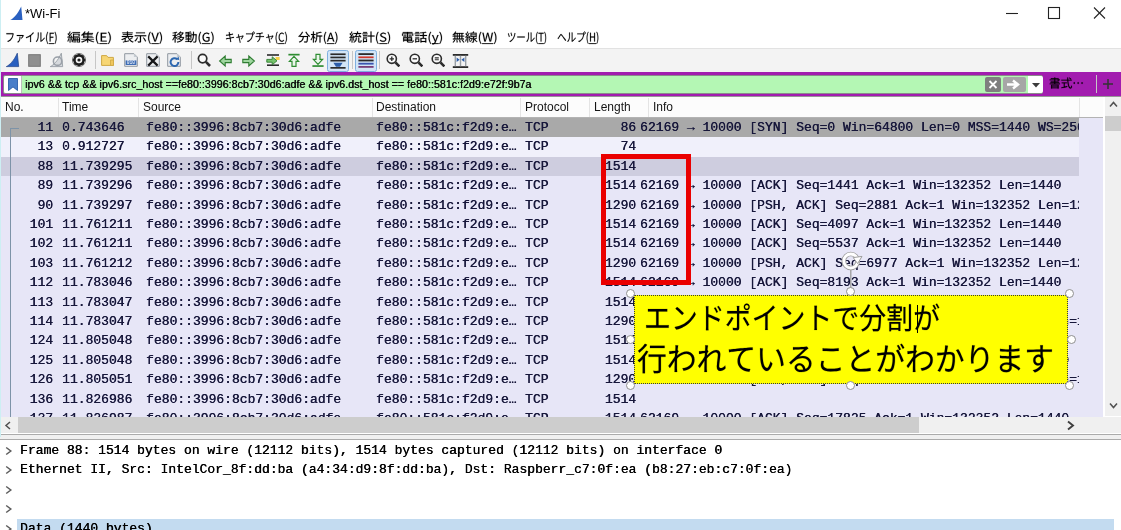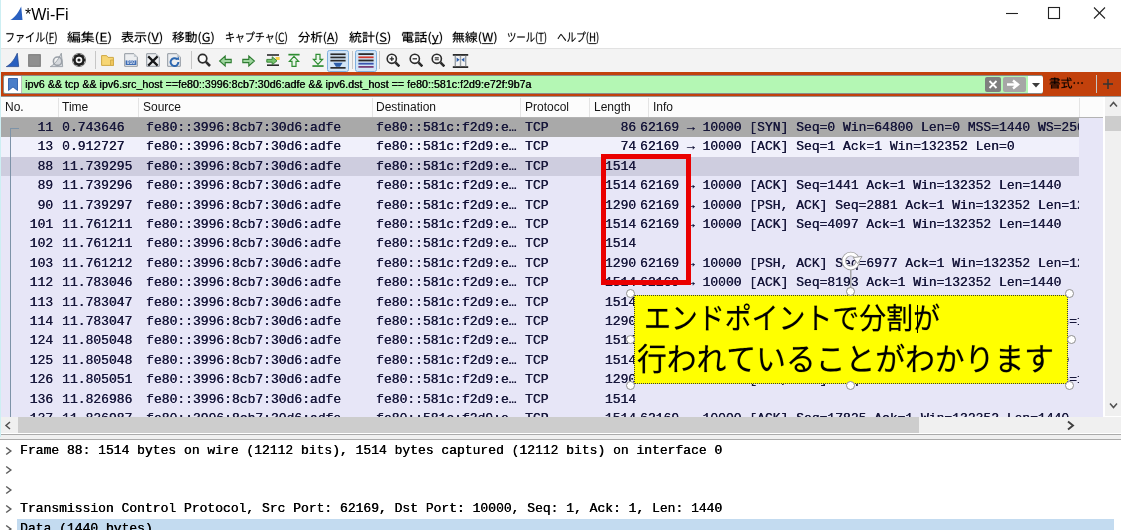--- a/index.html
+++ b/index.html
@@ -1,20 +1,20 @@
 <!DOCTYPE html>
 <html><head><meta charset="utf-8"><style>
 * { margin:0; padding:0; box-sizing:border-box; }
 body { width:1121px; height:530px; overflow:hidden; font-family:"Liberation Sans",sans-serif; }
 #w { position:relative; width:1121px; height:530px; background:#fff; }
 #titlebar { position:absolute; left:0; top:0; width:1121px; height:26px; background:#fff; border-left:1px solid #cdeef0; }
-#title { position:absolute; left:24px; top:6px; font-size:16px; color:#000; }
+#title { position:absolute; left:24px; top:6px; font-size:13px; color:#000; }
 #menubar { position:absolute; left:0; top:26px; width:1121px; height:22px; background:#fff; }
 #toolbar { position:absolute; left:0; top:48px; width:1121px; height:24px; background:#f3f3f3; border-top:1px solid #e2e2e2; }
-#filterbar { position:absolute; left:0; top:72px; width:1121px; height:25px; background:#c2410c; border-bottom:1px solid #979797;padding-left:28px; }
+#filterbar { position:absolute; left:0; top:72px; width:1121px; height:25px; background:#a21caf; border-bottom:1px solid #979797;padding-left:28px; }
 #finput { position:absolute; left:3px; top:2.5px; width:1040px; height:19px; background:#b4f7b4; border:1px solid #8a8a8a; border-radius:2px; }
 #fbook { position:absolute; left:0; top:0; width:18px; height:17px; background:#fff; border-right:1px solid #bdbdbd; border-radius:2px 0 0 2px; }
 #ftext { position:absolute; left:21px; top:2px; font-size:10.6px; color:#0a0a0a; letter-spacing:0.05px; white-space:pre; text-shadow:0.4px 0 0 #0a0a0a; }
 #header { position:absolute; left:0; top:97px; width:1103px; height:21px; background:#fcfcfc; border-bottom:1px solid #b3b3b3; font-size:12px; color:#151515; }
 #header span { position:absolute; top:3px; }
 .hsep { position:absolute; top:1px; width:1px; height:19px; background:#e4e4e4; }
 #list { position:absolute; left:0; top:118px; width:1103px; height:299px; background:#fff; overflow:hidden; }
 .row { position:absolute; left:0; width:1079px; height:19.4px; font-family:"Liberation Mono",monospace; font-size:13px; line-height:19.4px; color:#16163a; white-space:pre; text-shadow:0.35px 0 0 #16163a; }
 .row span { position:absolute; top:0; }
 .cno { left:0; width:53px; text-align:right; }
@@ -257,26 +257,26 @@
   <div class="hsep" style="left:372px"></div>
       <div class="hsep" style="left:520px"></div>
   <div class="hsep" style="left:589px"></div>
       <div class="hsep" style="left:648px"></div>
   <div class="hsep" style="left:1079px"></div>
 </div>
 
 <div id="list">
 </div>
 <div class="row" style="top:118.0px;background:#a9a9a9"><span class="cno">11</span><span class="ctm">0.743646</span><span class="csrc">fe80::3996:8cb7:30d6:adfe</span><span class="cdst">fe80::581c:f2d9:e…</span><span class="cpro">TCP</span><span class="clen">86</span><span class="cinf">62169 → 10000 [SYN] Seq=0 Win=64800 Len=0 MSS=1440 WS=256 SACK_PERM=1</span></div>
-<div class="row" style="top:137.4px;background:#f0f0fb"><span class="cno">13</span><span class="ctm">0.912727</span><span class="csrc">fe80::3996:8cb7:30d6:adfe</span><span class="cdst">fe80::581c:f2d9:e…</span><span class="cpro">TCP</span><span class="clen">74</span><span class="cinf">62169 → 10000 [ACK] Seq=1 Ack=1 Win=132352 Len=0</span></div>
+<div class="row" style="top:137.4px;background:#f0f0fb"><span class="cno">13</span><span class="ctm">0.912727</span><span class="csrc">fe80::3996:8cb7:30d6:adfe</span><span class="cdst">fe80::581c:f2d9:e…</span><span class="cpro">TCP</span><span class="clen">74</span></div>
 <div class="row" style="top:156.8px;background:#cecddf"><span class="cno">88</span><span class="ctm">11.739295</span><span class="csrc">fe80::3996:8cb7:30d6:adfe</span><span class="cdst">fe80::581c:f2d9:e…</span><span class="cpro">TCP</span><span class="clen">1514</span></div>
 <div class="row" style="top:176.2px;background:#e7e6f7"><span class="cno">89</span><span class="ctm">11.739296</span><span class="csrc">fe80::3996:8cb7:30d6:adfe</span><span class="cdst">fe80::581c:f2d9:e…</span><span class="cpro">TCP</span><span class="clen">1514</span><span class="cinf">62169 → 10000 [ACK] Seq=1441 Ack=1 Win=132352 Len=1440</span></div>
 <div class="row" style="top:195.6px;background:#e7e6f7"><span class="cno">90</span><span class="ctm">11.739297</span><span class="csrc">fe80::3996:8cb7:30d6:adfe</span><span class="cdst">fe80::581c:f2d9:e…</span><span class="cpro">TCP</span><span class="clen">1290</span><span class="cinf">62169 → 10000 [PSH, ACK] Seq=2881 Ack=1 Win=132352 Len=1290</span></div>
 <div class="row" style="top:215.0px;background:#e7e6f7"><span class="cno">101</span><span class="ctm">11.761211</span><span class="csrc">fe80::3996:8cb7:30d6:adfe</span><span class="cdst">fe80::581c:f2d9:e…</span><span class="cpro">TCP</span><span class="clen">1514</span><span class="cinf">62169 → 10000 [ACK] Seq=4097 Ack=1 Win=132352 Len=1440</span></div>
-<div class="row" style="top:234.4px;background:#e7e6f7"><span class="cno">102</span><span class="ctm">11.761211</span><span class="csrc">fe80::3996:8cb7:30d6:adfe</span><span class="cdst">fe80::581c:f2d9:e…</span><span class="cpro">TCP</span><span class="clen">1514</span></div>
+<div class="row" style="top:234.4px;background:#e7e6f7"><span class="cno">102</span><span class="ctm">11.761211</span><span class="csrc">fe80::3996:8cb7:30d6:adfe</span><span class="cdst">fe80::581c:f2d9:e…</span><span class="cpro">TCP</span><span class="clen">1514</span><span class="cinf">62169 → 10000 [ACK] Seq=5537 Ack=1 Win=132352 Len=1440</span></div>
 <div class="row" style="top:253.8px;background:#e7e6f7"><span class="cno">103</span><span class="ctm">11.761212</span><span class="csrc">fe80::3996:8cb7:30d6:adfe</span><span class="cdst">fe80::581c:f2d9:e…</span><span class="cpro">TCP</span><span class="clen">1290</span><span class="cinf">62169 → 10000 [PSH, ACK] Seq=6977 Ack=1 Win=132352 Len=1290</span></div>
 <div class="row" style="top:273.2px;background:#e7e6f7"><span class="cno">112</span><span class="ctm">11.783046</span><span class="csrc">fe80::3996:8cb7:30d6:adfe</span><span class="cdst">fe80::581c:f2d9:e…</span><span class="cpro">TCP</span><span class="clen">1514</span><span class="cinf">62169 → 10000 [ACK] Seq=8193 Ack=1 Win=132352 Len=1440</span></div>
 <div class="row" style="top:292.6px;background:#e7e6f7"><span class="cno">113</span><span class="ctm">11.783047</span><span class="csrc">fe80::3996:8cb7:30d6:adfe</span><span class="cdst">fe80::581c:f2d9:e…</span><span class="cpro">TCP</span><span class="clen">1514</span><span class="cinf">62169 → 10000 [ACK] Seq=9633 Ack=1 Win=132352 Len=1440</span></div>
 <div class="row" style="top:312.0px;background:#e7e6f7"><span class="cno">114</span><span class="ctm">11.783047</span><span class="csrc">fe80::3996:8cb7:30d6:adfe</span><span class="cdst">fe80::581c:f2d9:e…</span><span class="cpro">TCP</span><span class="clen">1290</span><span class="cinf">62169 → 10000 [PSH, ACK] Seq=11073 Ack=1 Win=132352 Len=1290</span></div>
 <div class="row" style="top:331.4px;background:#e7e6f7"><span class="cno">124</span><span class="ctm">11.805048</span><span class="csrc">fe80::3996:8cb7:30d6:adfe</span><span class="cdst">fe80::581c:f2d9:e…</span><span class="cpro">TCP</span><span class="clen">1514</span><span class="cinf">62169 → 10000 [ACK] Seq=12289 Ack=1 Win=132352 Len=1440</span></div>
 <div class="row" style="top:350.8px;background:#e7e6f7"><span class="cno">125</span><span class="ctm">11.805048</span><span class="csrc">fe80::3996:8cb7:30d6:adfe</span><span class="cdst">fe80::581c:f2d9:e…</span><span class="cpro">TCP</span><span class="clen">1514</span><span class="cinf">62169 → 10000 [ACK] Seq=13729 Ack=1 Win=132352 Len=1440</span></div>
 <div class="row" style="top:370.2px;background:#e7e6f7"><span class="cno">126</span><span class="ctm">11.805051</span><span class="csrc">fe80::3996:8cb7:30d6:adfe</span><span class="cdst">fe80::581c:f2d9:e…</span><span class="cpro">TCP</span><span class="clen">1290</span><span class="cinf">62169 → 10000 [PSH, ACK] Seq=15169 Ack=1 Win=132352 Len=1290</span></div>
 <div class="row" style="top:389.6px;background:#e7e6f7"><span class="cno">136</span><span class="ctm">11.826986</span><span class="csrc">fe80::3996:8cb7:30d6:adfe</span><span class="cdst">fe80::581c:f2d9:e…</span><span class="cpro">TCP</span><span class="clen">1514</span></div>
 <div class="row" style="top:409.0px;background:#e7e6f7"><span class="cno">137</span><span class="ctm">11.826987</span><span class="csrc">fe80::3996:8cb7:30d6:adfe</span><span class="cdst">fe80::581c:f2d9:e…</span><span class="cpro">TCP</span><span class="clen">1514</span><span class="cinf">62169 → 10000 [ACK] Seq=17825 Ack=1 Win=132352 Len=1440</span></div>
 <div id="lstrip"></div>
@@ -331,25 +331,25 @@
 <div style="position:absolute;left:0;top:434.5px;width:1121px;height:5px;background:#f0f0f0"></div>
 <div style="position:absolute;left:0;top:439px;width:1121px;height:1px;background:#ababab"></div>
 <div style="position:absolute;left:0;top:440px;width:1121px;height:90px;background:#fff"></div>
 <svg class="exp" style="position:absolute;left:4px;top:446.0px" width="9" height="10" viewBox="0 0 9 10">
       <polyline points="2.2,1.5 6.8,5 2.2,8.5" fill="none" stroke="#5c5c5c" stroke-width="1.5"></polyline>
     </svg>
     <div class="det" style="top:441.0px">Frame 88: 1514 bytes on wire (12112 bits), 1514 bytes captured (12112 bits) on interface 0</div>
 <svg class="exp" style="position:absolute;left:4px;top:465.4px" width="9" height="10" viewBox="0 0 9 10">
       <polyline points="2.2,1.5 6.8,5 2.2,8.5" fill="none" stroke="#5c5c5c" stroke-width="1.5"></polyline>
     </svg>
+    <div class="det" style="top:460.4px">Ethernet II, Src: IntelCor_8f:dd:ba (a4:34:d9:8f:dd:ba), Dst: Raspberr_c7:0f:ea (b8:27:eb:c7:0f:ea)</div>
 <svg class="exp" style="position:absolute;left:4px;top:484.8px" width="9" height="10" viewBox="0 0 9 10">
       <polyline points="2.2,1.5 6.8,5 2.2,8.5" fill="none" stroke="#5c5c5c" stroke-width="1.5"></polyline>
     </svg>
 <svg class="exp" style="position:absolute;left:4px;top:504.2px" width="9" height="10" viewBox="0 0 9 10">
       <polyline points="2.2,1.5 6.8,5 2.2,8.5" fill="none" stroke="#5c5c5c" stroke-width="1.5"></polyline>
     </svg>
-    <div class="det" style="top:499.2px">Transmission Control Protocol, Src Port: 62169, Dst Port: 10000, Seq: 1, Ack: 1, Len: 1440</div>
 <div style="position:absolute;left:17px;top:518.6px;width:1097px;height:19.4px;background:#c3dbf0"></div>
 <svg class="exp" style="position:absolute;left:4px;top:523.6px" width="9" height="10" viewBox="0 0 9 10">
       <polyline points="2.2,1.5 6.8,5 2.2,8.5" fill="none" stroke="#5c5c5c" stroke-width="1.5"></polyline>
     </svg>
     <div class="det" style="top:518.6px">Data (1440 bytes)</div>
 
 </div>
 </body></html>

